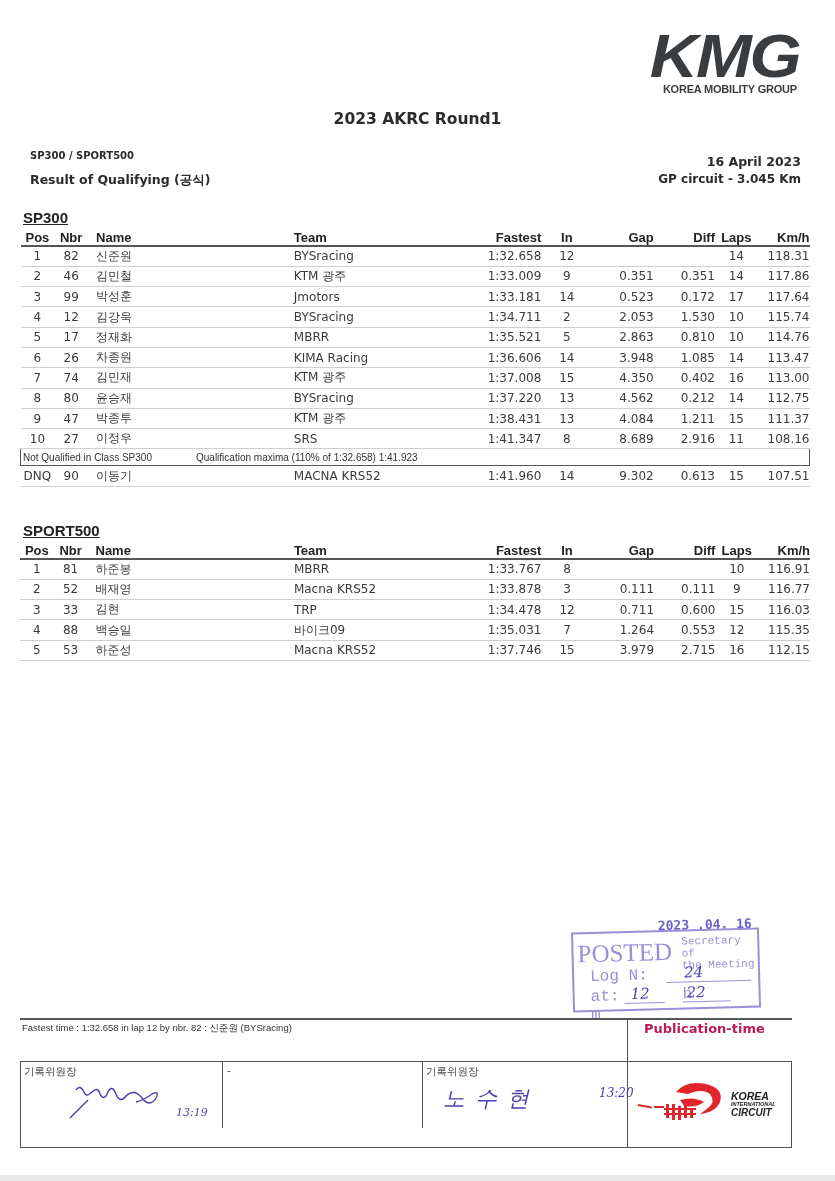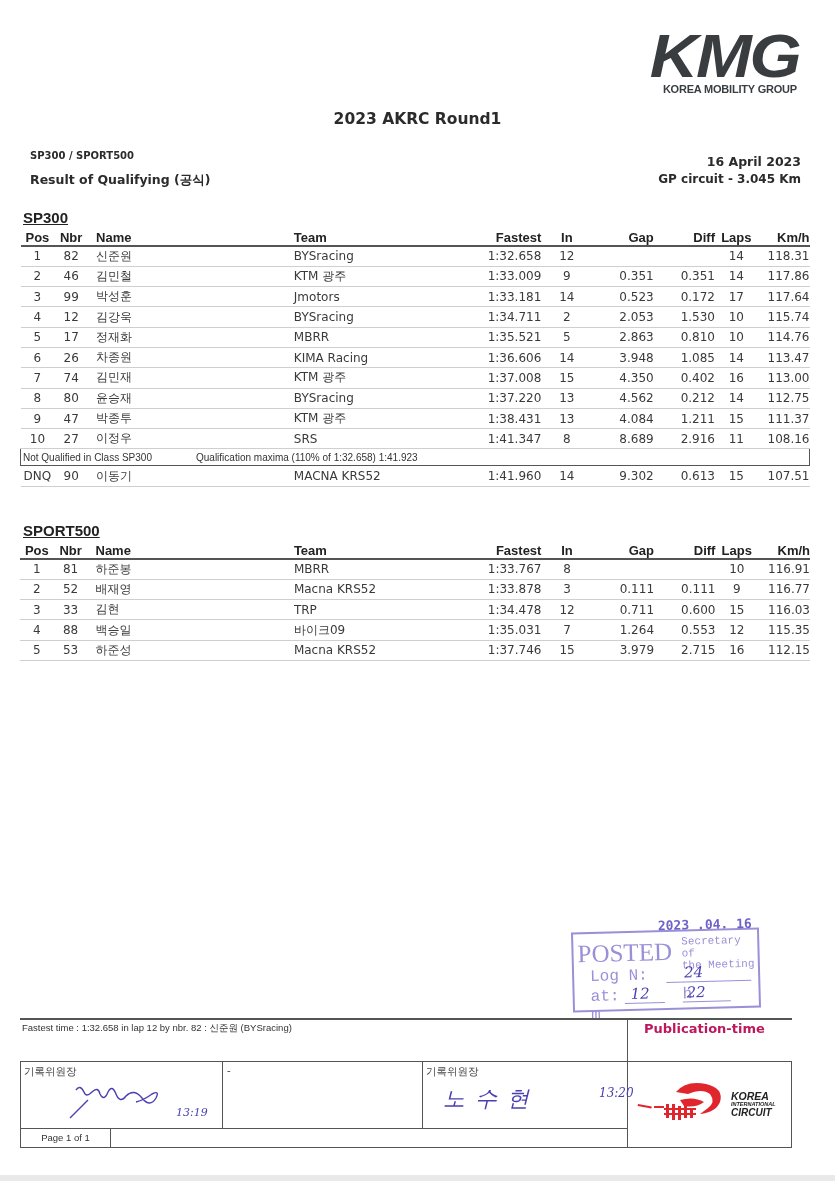--- a/index.html
+++ b/index.html
@@ -403,19 +403,16 @@
             <rect x="28" y="35" width="32" height="2"></rect>
           </g>
         </svg>
         <div class="kic-text">
           <span class="k1">KOREA</span>
           <span class="k2">INTERNATIONAL</span>
           <span class="k3">CIRCUIT</span>
         </div>
       </div>
     </div>
-    <div class="f-row2">
-      <div class="f-page">Page 1 of 1</div>
-    </div>
   </div>
 </div>
 
 <div class="bottom-band"></div>
 
 </body></html>

